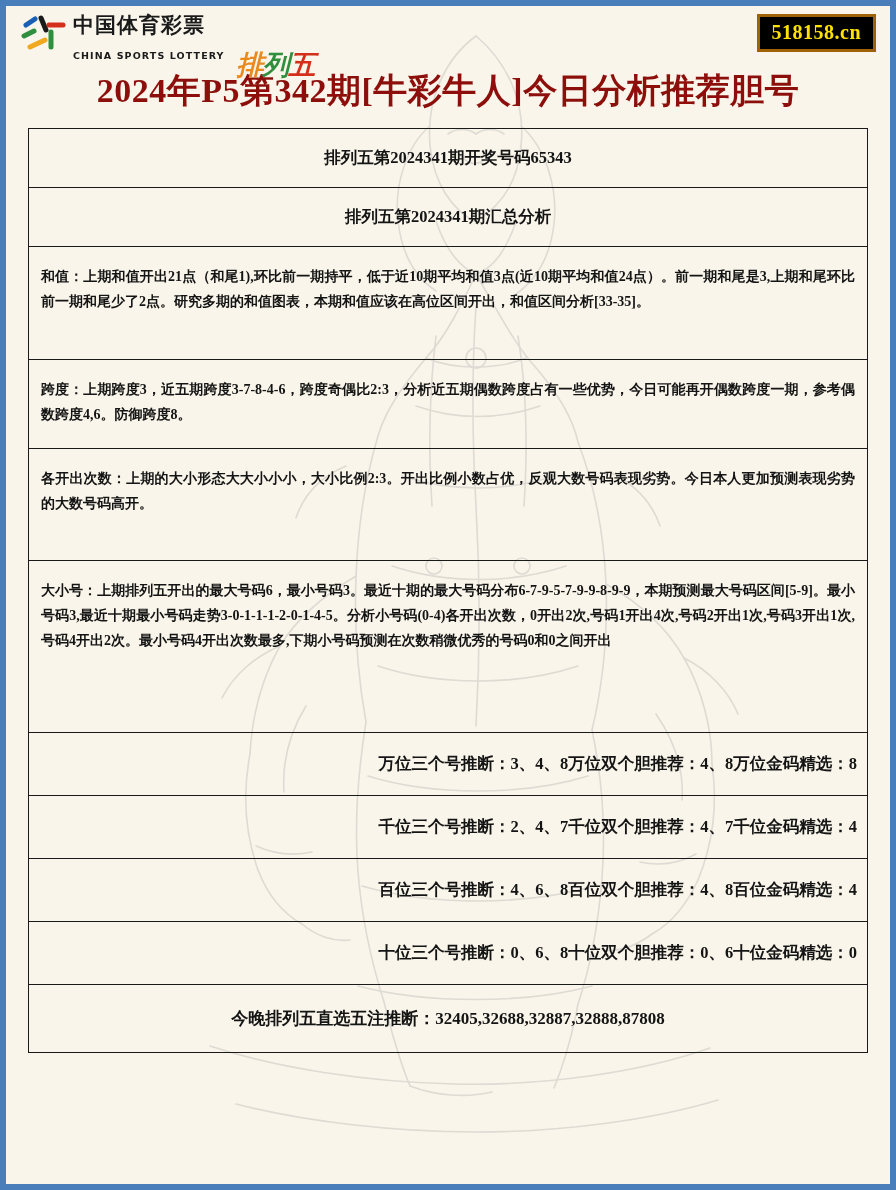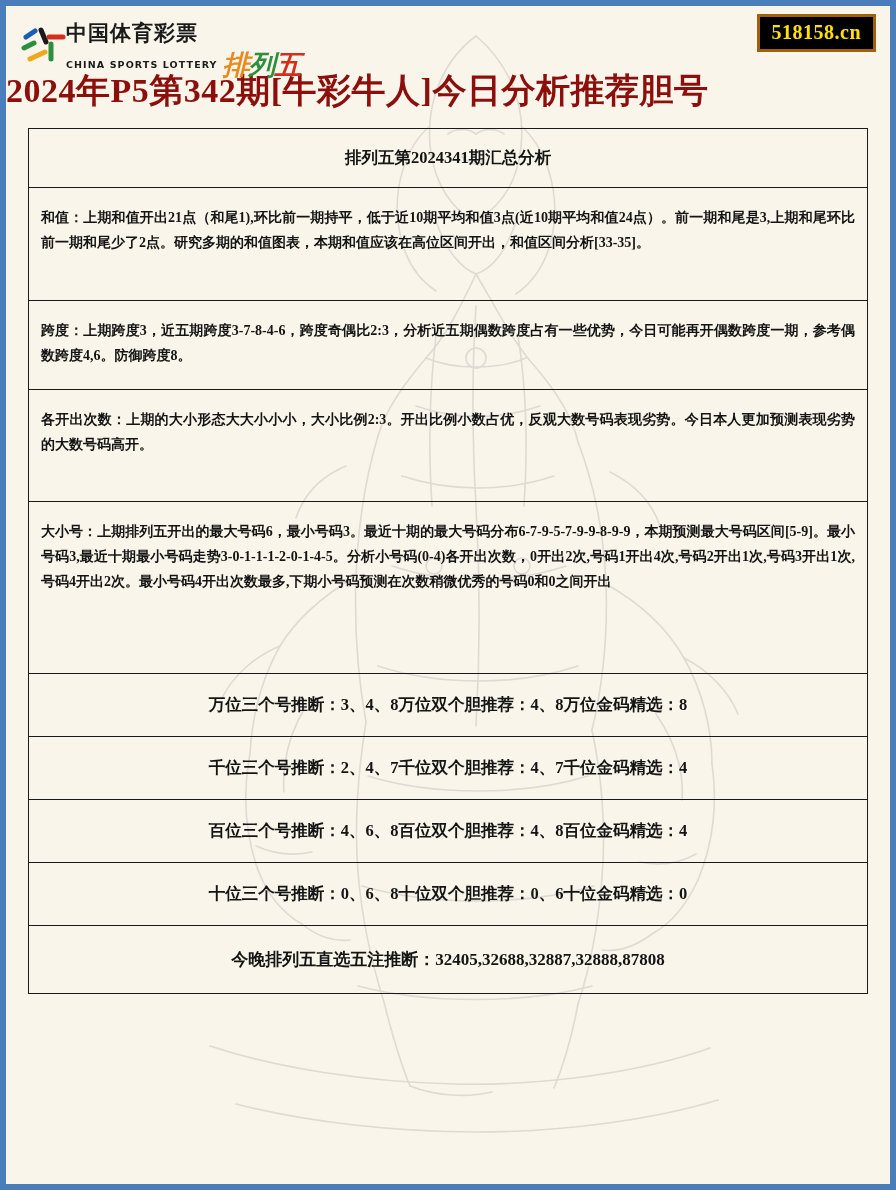--- a/index.html
+++ b/index.html
@@ -23,21 +23,21 @@
     opacity:0.33; pointer-events:none; z-index:0;
   }
   #content { position:relative; z-index:2; }
 
   
   .header {
     position:relative;
     height:60px;
     padding:8px 14px 0 14px;
   }
-  .logo-wrap { display:flex; align-items:center; }
+  .logo-wrap { display:flex; align-items:flex-start; gap:7px; }
   .logo-emblem { width:46px; height:40px; flex:0 0 auto; }
   .logo-cn {
     font-family:"DejaVu Sans","Liberation Sans",sans-serif;
     font-weight:bold; font-size:21px; color:#1a1a1a;
     letter-spacing:1px; line-height:1.05;
   }
   .logo-en {
     font-family:"DejaVu Sans","Liberation Sans",sans-serif;
     font-weight:bold; font-size:9.5px; color:#1a1a1a;
     letter-spacing:1.1px; margin-top:14px;
@@ -57,20 +57,21 @@
     position:absolute; right:14px; top:8px;
     background:#000; color:#ffe100;
     font-family:"Liberation Serif","DejaVu Serif",serif;
     font-weight:bold; font-size:20px;
     padding:4px 12px 5px 12px;
     letter-spacing:0.5px;
     border:3px solid #a16207;
   }
 
   .page-title {
+    text-align:center;
     color:#8c0f0b;
     font-size:34px;
     font-weight:bold;
     letter-spacing:0.5px;
     margin:2px 0 14px 0;
     white-space:nowrap;
   }
 
   
   .tbl {
@@ -89,21 +90,21 @@
   .row.para {
     text-align:justify;
     line-height:1.78;
     font-size:14px;
     padding:18px 12px 20px 12px;
     font-weight:bold;
   }
   .row.para.tall { padding-bottom:78px; }
   .row.para.mid { padding-bottom:44px; }
   .row.pick {
-    text-align:center; font-weight:bold; font-size:16.5px;
+    text-align:right; font-weight:bold; font-size:16.5px;
     padding:20px 10px;
   }
   .row.big {
     text-align:center; font-weight:bold; font-size:17px;
     padding:22px 10px;
   }
 </style>
 </head>
 <body>
 
@@ -185,20 +186,21 @@
           <span class="p5a">排</span><span class="p5b">列</span><span class="p5c">五</span>
         </div>
       </div>
       <div class="site-badge">518158.cn</div>
     </div>
 
     <h1 class="page-title">2024年P5第342期[牛彩牛人]今日分析推荐胆号</h1>
 
     <div class="tbl">
 
+      <div class="row center h">排列五第2024341期开奖号码65343</div>
 
       <div class="row center h">排列五第2024341期汇总分析</div>
 
       <div class="row para mid">和值：上期和值开出21点（和尾1),环比前一期持平，低于近10期平均和值3点(近10期平均和值24点）。前一期和尾是3,上期和尾环比前一期和尾少了2点。研究多期的和值图表，本期和值应该在高位区间开出，和值区间分析[33-35]。</div>
 
       <div class="row para">跨度：上期跨度3，近五期跨度3-7-8-4-6，跨度奇偶比2:3，分析近五期偶数跨度占有一些优势，今日可能再开偶数跨度一期，参考偶数跨度4,6。防御跨度8。</div>
 
       <div class="row para mid">各开出次数：上期的大小形态大大小小小，大小比例2:3。开出比例小数占优，反观大数号码表现劣势。今日本人更加预测表现劣势的大数号码高开。</div>
 
       <div class="row para tall">大小号：上期排列五开出的最大号码6，最小号码3。最近十期的最大号码分布6-7-9-5-7-9-9-8-9-9，本期预测最大号码区间[5-9]。最小号码3,最近十期最小号码走势3-0-1-1-1-2-0-1-4-5。分析小号码(0-4)各开出次数，0开出2次,号码1开出4次,号码2开出1次,号码3开出1次,号码4开出2次。最小号码4开出次数最多,下期小号码预测在次数稍微优秀的号码0和0之间开出</div>

